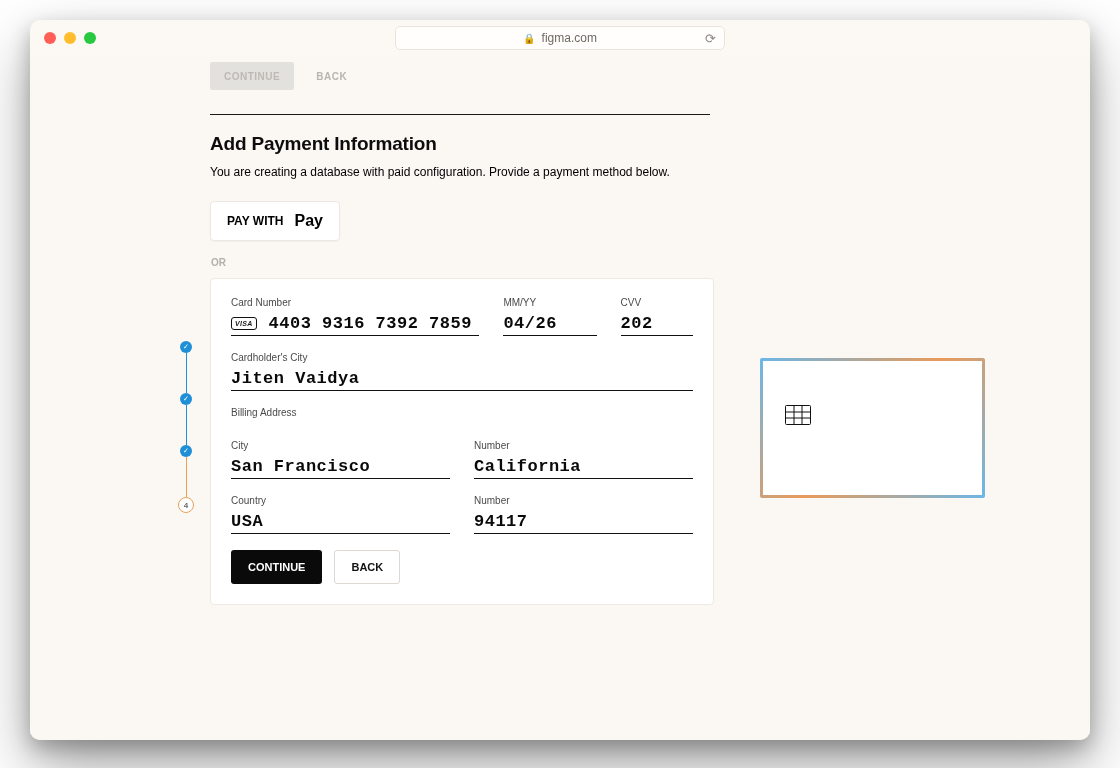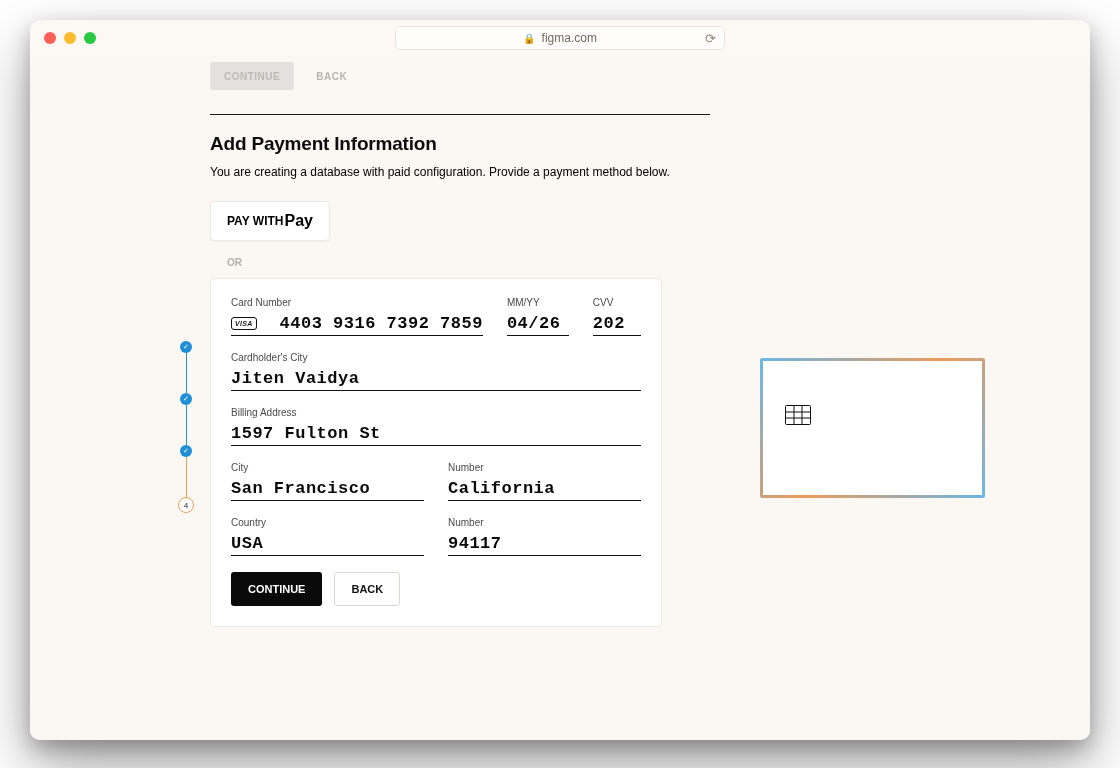--- a/index.html
+++ b/index.html
@@ -95,52 +95,52 @@
   font-weight: 800;
   letter-spacing: -0.2px;
   color: #0d0d0d;
   margin-bottom: 10px;
 }
 .subtext { font-size: 12px; color: #000000; margin-bottom: 22px; }
 
 .apple-pay-btn {
   display: inline-flex;
   align-items: center;
-  gap: 0;
+  gap: 10px;
   background: #fff;
   border: 1px solid #ece8e1;
   border-radius: 4px;
   padding: 10px 16px;
   box-shadow: 0 1px 2px rgba(0,0,0,0.04);
   font-size: 12px;
   font-weight: 700;
 }
 .apple-pay-logo { font-size: 16px; font-weight: 600; display: flex; align-items: flex-start; gap: 1px; }
 .apple-pay-logo .apple { font-size: 15px; }
-.or { font-size: 10px; font-weight: 700; color: #b3b0aa; margin: 16px 17px 10px; }
+.or { font-size: 10px; font-weight: 700; color: #b3b0aa; margin: 16px 1px 10px; }
 
 .card-form {
   background: #fff;
   border: 1px solid #eee9e1;
   border-radius: 4px;
   padding: 18px 20px 20px;
-  width: 452px;
+  width: 504px;
 }
 .row { display: flex; gap: 24px; margin-bottom: 16px; }
 .field { flex: 1; }
 .label {
   font-size: 10px;
   color: #4a4a4a;
   margin-bottom: 6px;
   display: block;
 }
 .input-wrap {
   display: flex;
   align-items: center;
-  gap: 23px;
+  gap: 12px;
   border-bottom: 1.5px solid #111;
   padding-bottom: 2px;
 }
 .input-val {
   font-family: "Courier New", ui-monospace, monospace;
   font-size: 17px;
   font-weight: 600;
   letter-spacing: 0.5px;
   color: #0a0a0a;
   white-space: nowrap;
@@ -305,23 +305,20 @@
             <span class="label">Cardholder's City</span>
             <div class="input-wrap">
               <span class="input-val">Jiten Vaidya</span>
             </div>
           </div>
         </div>
 
         <div class="row">
           <div class="field">
             <span class="label">Billing Address</span>
-            <div class="input-wrap">
-              <span class="input-val">1597 Fulton St</span>
-            </div>
           </div>
         </div>
 
         <div class="row">
           <div class="field">
             <span class="label">City</span>
             <div class="input-wrap">
               <span class="input-val">San Francisco</span>
             </div>
           </div>

